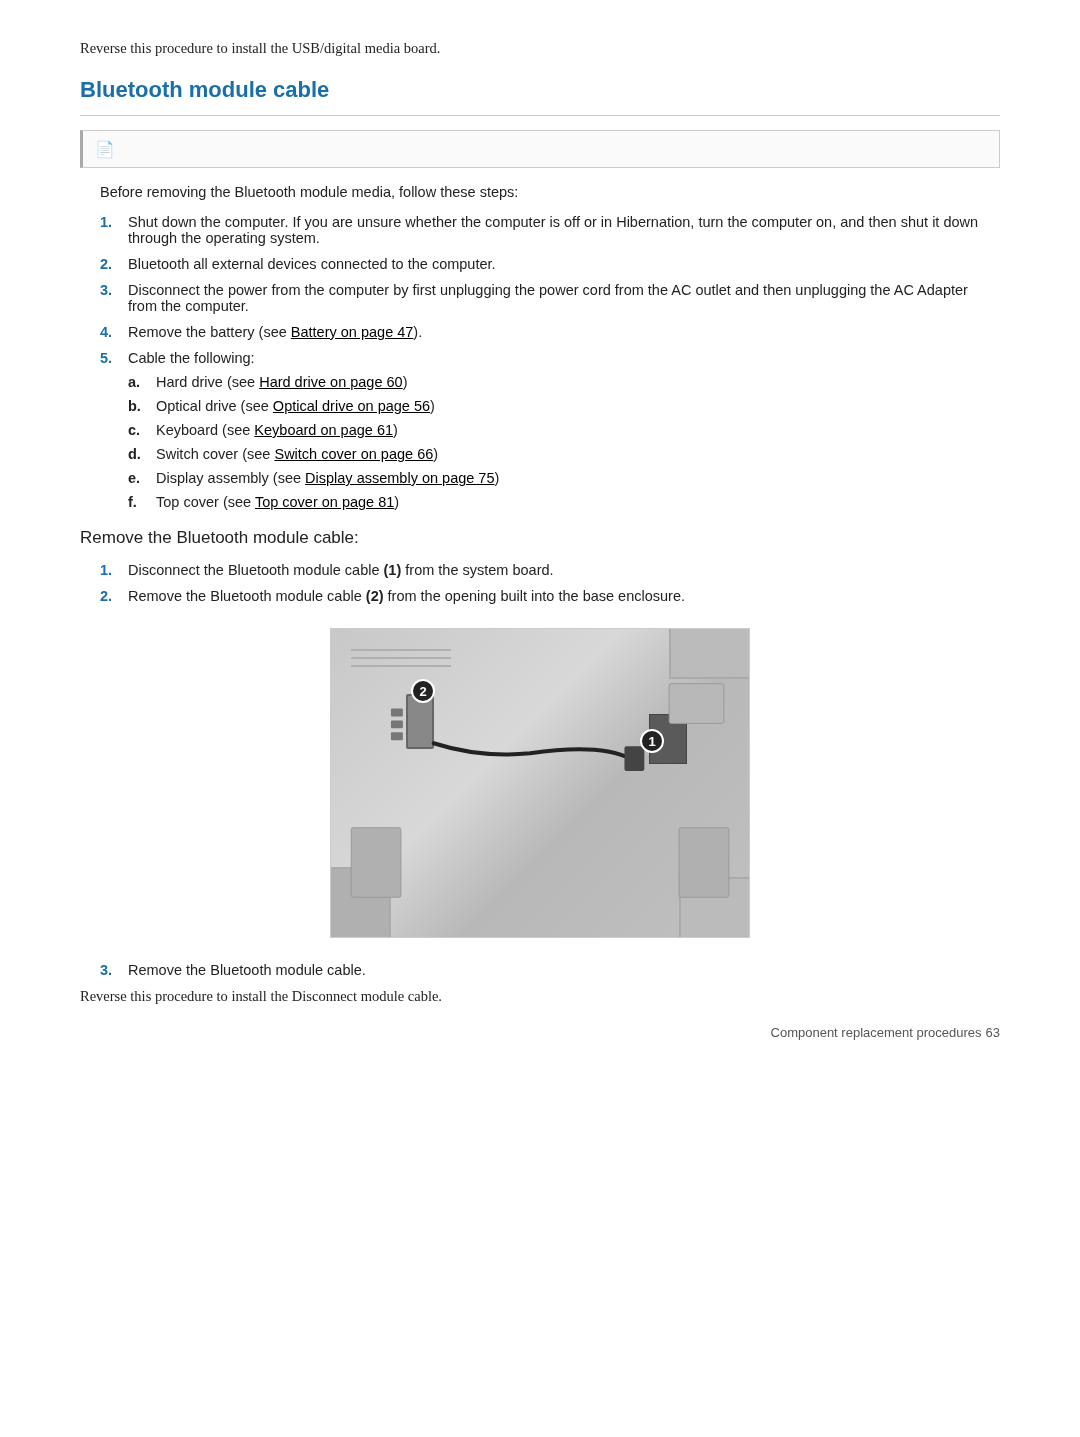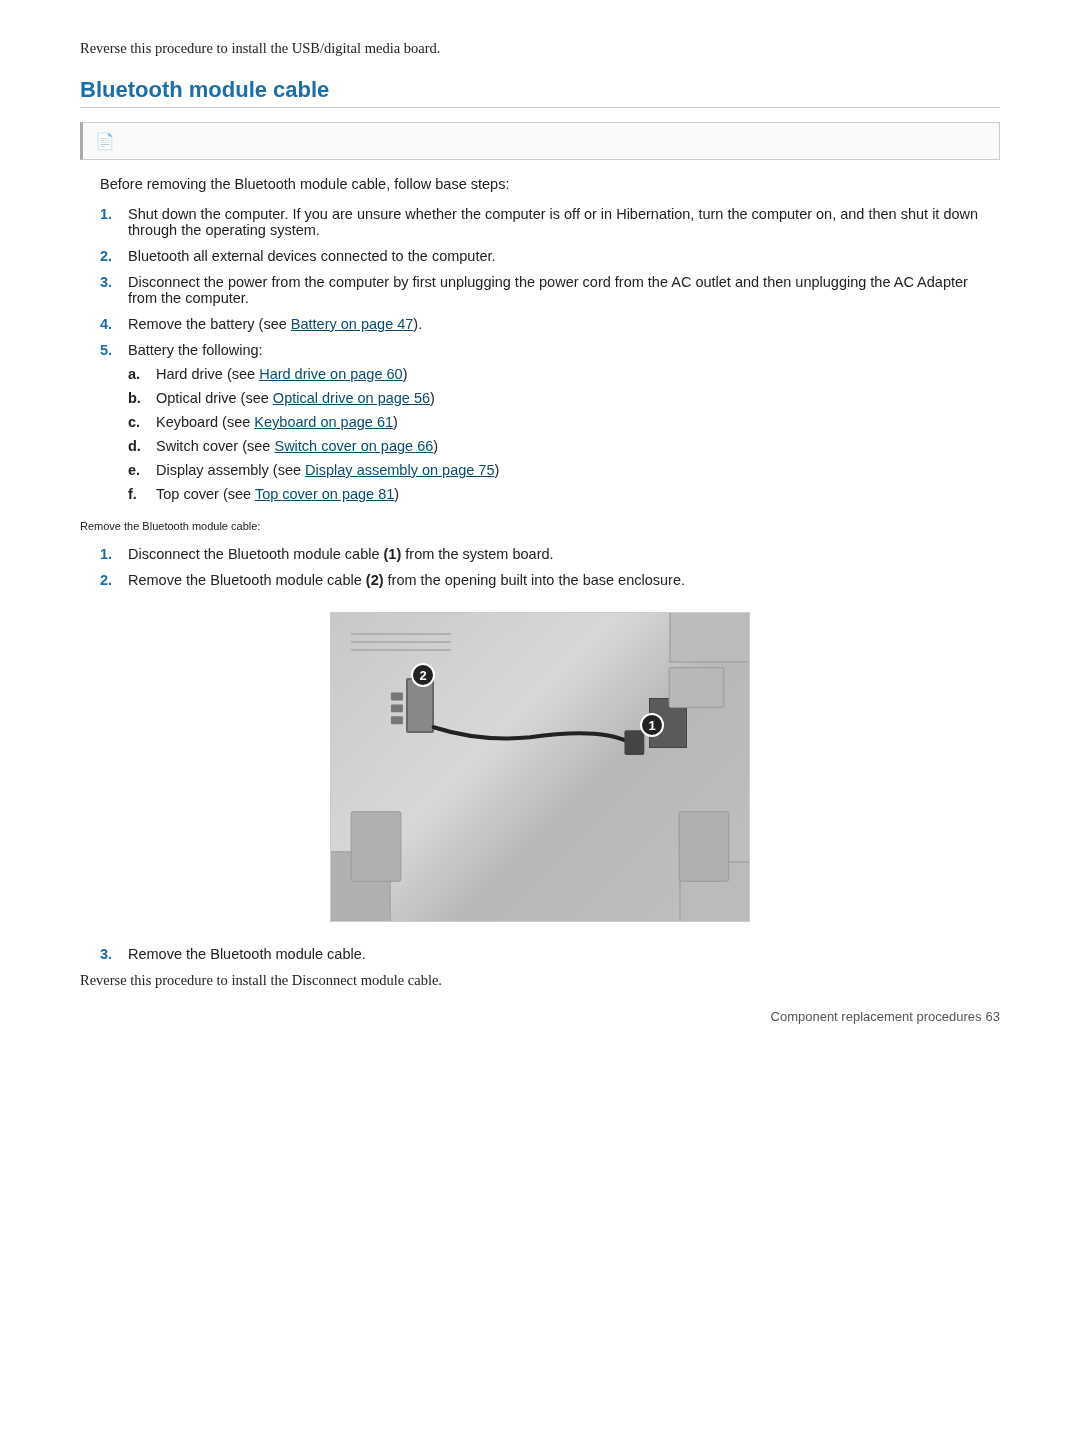--- a/index.html
+++ b/index.html
@@ -15,21 +15,21 @@
     .intro-text {
       margin-bottom: 20px;
       font-size: 14.5px;
       font-family: Liberation Serif, serif;
     }
     .section-title {
       color: #1a6fa8;
       font-size: 22px;
       font-weight: bold;
       border-bottom: 1px solid #cccccc;
-      padding-bottom: 4px;
+      padding-bottom: 12px;
       margin-bottom: 14px;
     }
     .note-box {
       display: flex;
       align-items: flex-start;
       border: 1px solid #cccccc;
       border-left: 3px solid #aaaaaa;
       padding: 8px 12px;
       margin-bottom: 16px;
       background: #fafafa;
@@ -81,26 +81,26 @@
       align-items: flex-start;
       margin-bottom: 8px;
       font-size: 14.5px;
     }
     .sub-label {
       font-weight: bold;
       min-width: 28px;
       flex-shrink: 0;
     }
     a {
-      color: #0c4a6e;
+      color: #000000;
       text-decoration: underline;
     }
     .remove-text {
       margin-bottom: 14px;
-      font-size: 11px;
+      font-size: 17px;
       padding-left: 0;
     }
     .diagram-container {
       margin: 24px auto;
       width: 420px;
       height: 310px;
       border: 1px solid #cccccc;
       background: #e0e0e0;
       display: flex;
       align-items: center;
@@ -204,21 +204,21 @@
 <body>
 
 <p class="intro-text">Reverse this procedure to install the USB/digital media board.</p>
 
 <h2 class="section-title">Bluetooth module cable</h2>
 
 <div class="note-box">
   <span class="note-icon">📄</span>
 </div>
 
-<p class="before-text">Before removing the Bluetooth module cable, follow base steps:</p>
+<p class="before-text">Before removing the Bluetooth module media, follow these steps:</p>
 
 <ol class="numbered-list">
   <li>
     <span class="num">1.</span>
     <span class="list-text">Shut down the computer. If you are unsure whether the computer is off or in Hibernation, turn the computer on, and then shut it down through the operating system.</span>
   </li>
   <li>
     <span class="num">2.</span>
     <span class="list-text">Bluetooth all external devices connected to the computer.</span>
   </li>
@@ -226,21 +226,21 @@
     <span class="num">3.</span>
     <span class="list-text">Disconnect the power from the computer by first unplugging the power cord from the AC outlet and then unplugging the AC Adapter from the computer.</span>
   </li>
   <li>
     <span class="num">4.</span>
     <span class="list-text">Remove the battery (see <a href="#">Battery on page 47</a>).</span>
   </li>
   <li>
     <span class="num">5.</span>
     <span class="list-text">
-      <span>Battery the following:</span>
+      <span>Cable the following:</span>
       
       <ul class="sub-list">
         <li>
           <span class="sub-label">a.</span>
           <span>Hard drive (see <a href="#">Hard drive on page 60</a>)</span>
         </li>
         <li>
           <span class="sub-label">b.</span>
           <span>Optical drive (see <a href="#">Optical drive on page 56</a>)</span>
         </li>

